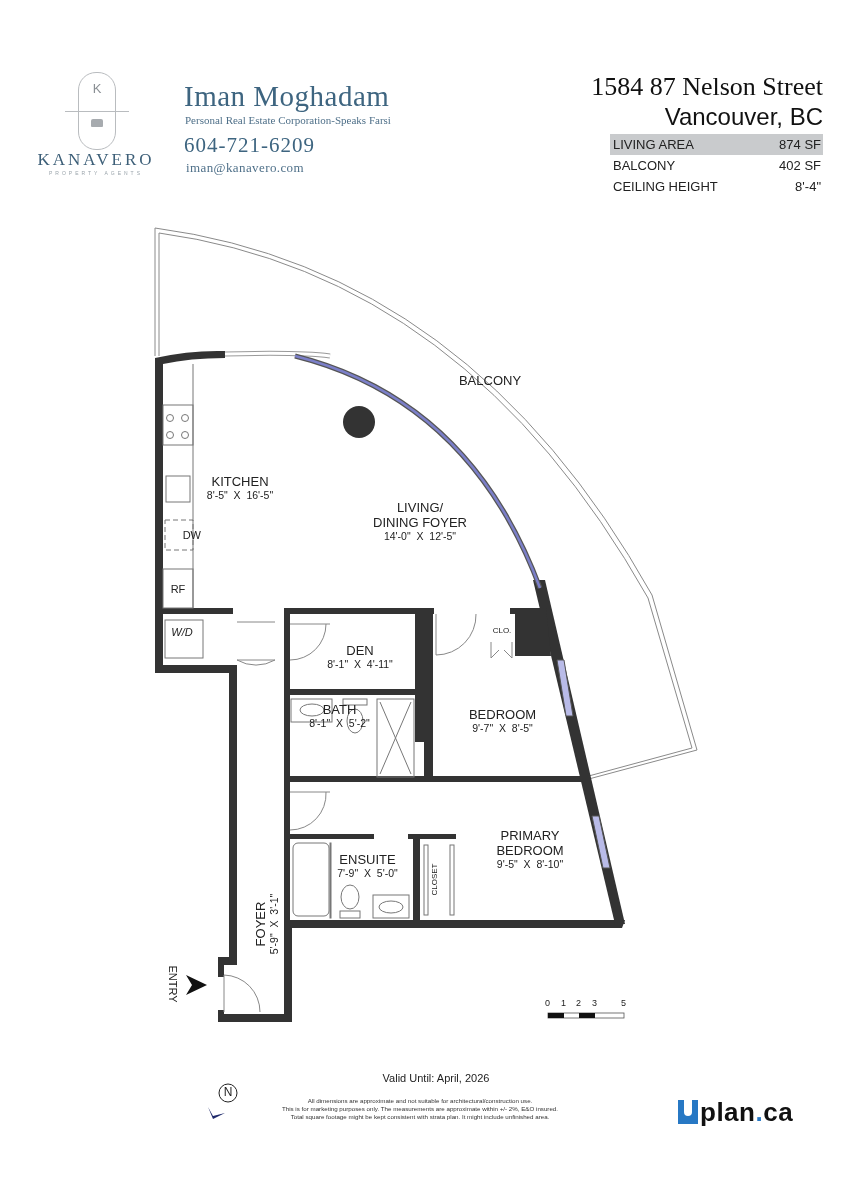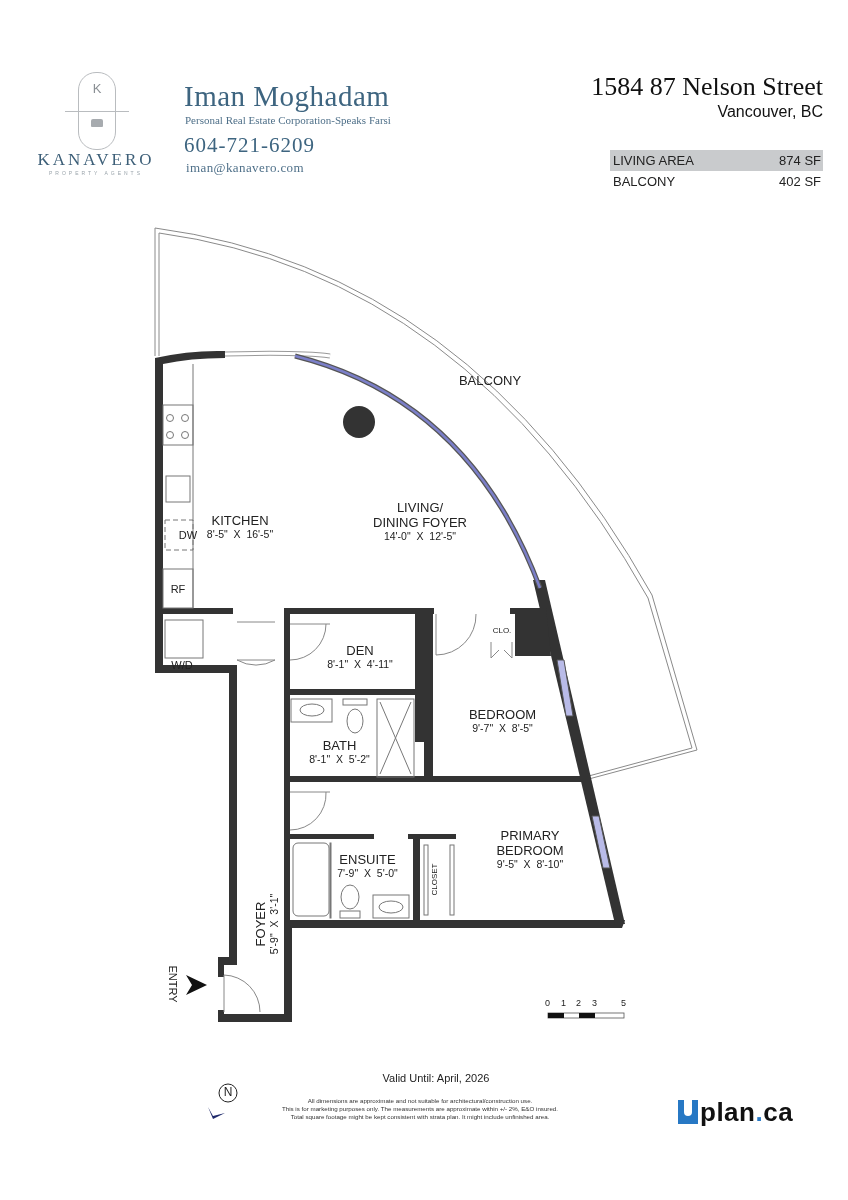--- a/index.html
+++ b/index.html
@@ -10,22 +10,22 @@
   .logo-k .bar { position:absolute; left:-14px; right:-14px; top:38px; border-top:1px solid #b9bcbf; }
   .logo-k .letter { position:absolute; left:0; right:0; top:8px; text-align:center; font-size:13px; color:#8a8f94; }
   .logo-k .cap { position:absolute; left:12px; top:46px; width:12px; height:8px; background:#a7abaf; border-radius:2px 2px 1px 1px; }
   .brand { left:36px; top:150px; width:120px; text-align:center; font-size:17px; letter-spacing:3px; color:#3d5f78; }
   .brand-sub { left:36px; top:170px; width:120px; text-align:center; font-size:5px; letter-spacing:3px; color:#9aa4ab; }
   .agent-name { left:184px; top:80px; font-size:29px; color:#3e6580; letter-spacing:0.5px; }
   .agent-corp { left:185px; top:114px; font-size:11px; color:#4f7089; }
   .agent-phone { left:184px; top:133px; font-size:21px; color:#3e6580; letter-spacing:1px; }
   .agent-email { left:186px; top:160px; font-size:13px; color:#4f7089; letter-spacing:0.4px; }
   .addr1 { right:25px; top:72px; font-size:26px; color:#111;margin-left:45px; }
-  .addr2 { right:25px; top:103px; font-size:16px; color:#111;margin-left:32px; }
-  .stats { left:610px; top:150px; width:213px; font-size:13px; }
+  .addr2 { right:25px; top:103px; font-size:24px; color:#111;margin-left:32px; }
+  .stats { left:610px; top:134px; width:213px; font-size:13px; }
   .stat-row { display:flex; justify-content:space-between; height:21px; line-height:21px; padding:0 2px 0 3px; color:#222; }
   .stat-row.hl { background:#c9cbcd; }
   .plan { left:0; top:0; }
   .rlabel { position:absolute; text-align:center; color:#222; }
   .rname { font-size:13px; line-height:15px; }
   .rdim { font-size:10.5px; line-height:13px; }
   .valid { left:0; width:848px; top:1072px; text-align:center; font-size:11px; color:#222; padding-left:12px; }
   .disc { left:200px; width:440px; top:1097px; text-align:center; font-size:6.2px; line-height:8px; color:#333; }
   .uplan { left:678px; top:1096px; height:32px; display:flex; align-items:center; }
   .uplan .u { width:20px; height:24px; background:#2778c4; position:relative; margin-right:2px; }
@@ -54,20 +54,24 @@
 
 <div class="abs stats">
   <div class="stat-row hl">
     <span>LIVING AREA</span>
     <span>874 SF</span>
   </div>
   <div class="stat-row">
     <span>BALCONY</span>
     <span>402 SF</span>
   </div>
+  <div class="stat-row">
+    <span>CEILING HEIGHT</span>
+    <span>8'-4"</span>
+  </div>
 </div>
 
 <svg class="abs plan" width="848" height="1200" viewBox="0 0 848 1200">
 
   <g fill="none" stroke="#8a8a8a" stroke-width="1">
     <path d="M155,356 L155,228 Q470,270 652,595 L697,750 L585,780"></path>
     <path d="M159,356 L159,233 Q466,275 648,598 L692,748 L585,777"></path>
   </g>
 
   <g fill="#333" stroke="none">
@@ -177,42 +181,42 @@
   </g>
 
   <g>
     <circle cx="228" cy="1093" r="9" fill="#fff" stroke="#222" stroke-width="1"></circle>
     <path d="M208,1107 L213,1116 L225,1113 L213,1119 Z" fill="#1f2a6b"></path>
   </g>
 </svg>
 
 <div class="rlabel rname" style="left:420px; top:373px; width:140px;">BALCONY</div>
 
-<div class="rlabel" style="left:190px; top:513px; width:100px;">
+<div class="rlabel" style="left:190px; top:474px; width:100px;">
   <div class="rname">KITCHEN</div>
   <div class="rdim" style="white-space:pre;">8'-5"  X  16'-5"</div>
 </div>
 
 <div class="rlabel" style="left:355px; top:500px; width:130px;">
   <div class="rname">LIVING/</div>
   <div class="rname">DINING FOYER</div>
   <div class="rdim" style="white-space:pre;">14'-0"  X  12'-5"</div>
 </div>
 
 <div class="rlabel" style="left:310px; top:643px; width:100px;">
   <div class="rname">DEN</div>
   <div class="rdim" style="white-space:pre;">8'-1"  X  4'-11"</div>
 </div>
 
 <div class="rlabel" style="left:450px; top:707px; width:105px;">
   <div class="rname">BEDROOM</div>
   <div class="rdim" style="white-space:pre;">9'-7"  X  8'-5"</div>
 </div>
 
-<div class="rlabel" style="left:290px; top:738px; width:99px;">
+<div class="rlabel" style="left:290px; top:702px; width:99px;">
   <div class="rname">BATH</div>
   <div class="rdim" style="white-space:pre;">8'-1"  X  5'-2"</div>
 </div>
 
 <div class="rlabel" style="left:475px; top:828px; width:110px;">
   <div class="rname">PRIMARY</div>
   <div class="rname">BEDROOM</div>
   <div class="rdim" style="white-space:pre;">9'-5"  X  8'-10"</div>
 </div>
 
@@ -222,23 +226,23 @@
 </div>
 
 <div class="rlabel" style="left:212px; top:910px; width:110px; transform:rotate(-90deg);">
   <div class="rname">FOYER</div>
   <div class="rdim" style="white-space:pre;">5'-9"  X  3'-1"</div>
 </div>
 
 <div class="rlabel" style="left:409px; top:875px; width:50px; font-size:8px; transform:rotate(-90deg);">CLOSET</div>
 <div class="rlabel" style="left:488px; top:626px; width:28px; font-size:8px;">CLO.</div>
 
-<div class="rlabel" style="left:166px; top:529px; width:44px; font-size:11px;">DW</div>
+<div class="rlabel" style="left:157px; top:529px; width:44px; font-size:11px;text-align:right;">DW</div>
 <div class="rlabel" style="left:163px; top:583px; width:30px; font-size:11px;">RF</div>
-<div class="rlabel" style="left:165px; top:659px; width:34px; font-size:11px;">W/D</div>
+<div class="rlabel" style="left:165px; top:626px; width:34px; font-size:11px;font-style:italic;">W/D</div>
 
 <div class="rlabel" style="left:148px; top:978px; width:50px; font-size:11px; transform:rotate(90deg);">ENTRY</div>
 
 <div class="abs" style="left:545px; top:998px; font-size:9px; color:#222;">0</div>
 <div class="abs" style="left:561px; top:998px; font-size:9px; color:#222;">1</div>
 <div class="abs" style="left:576px; top:998px; font-size:9px; color:#222;">2</div>
 <div class="abs" style="left:592px; top:998px; font-size:9px; color:#222;">3</div>
 <div class="abs" style="left:621px; top:998px; font-size:9px; color:#222;">5</div>
 
 <div class="abs" style="left:221px; top:1085px; width:14px; text-align:center; font-size:12px;">N</div>

